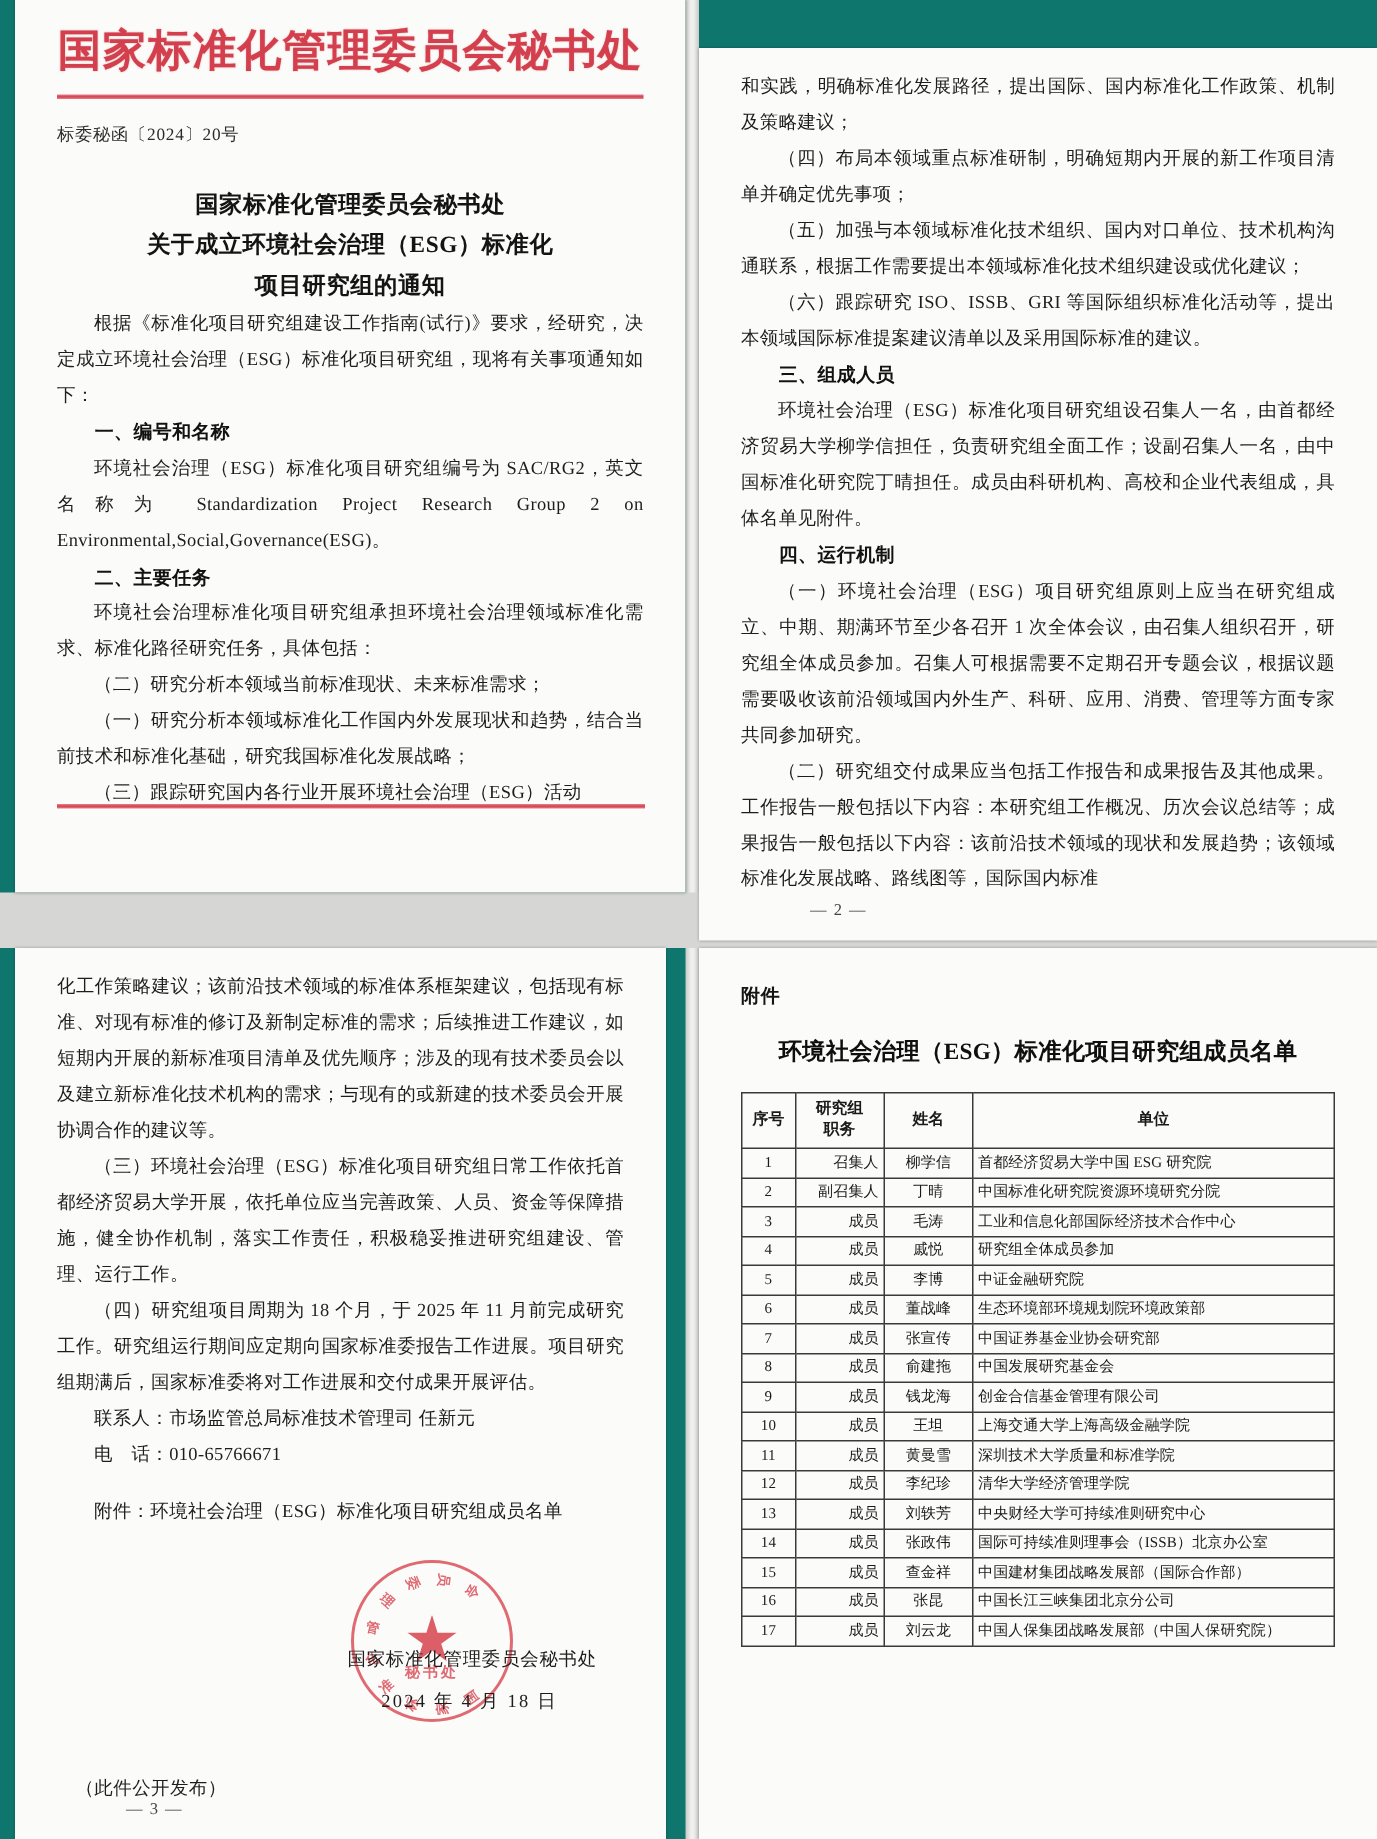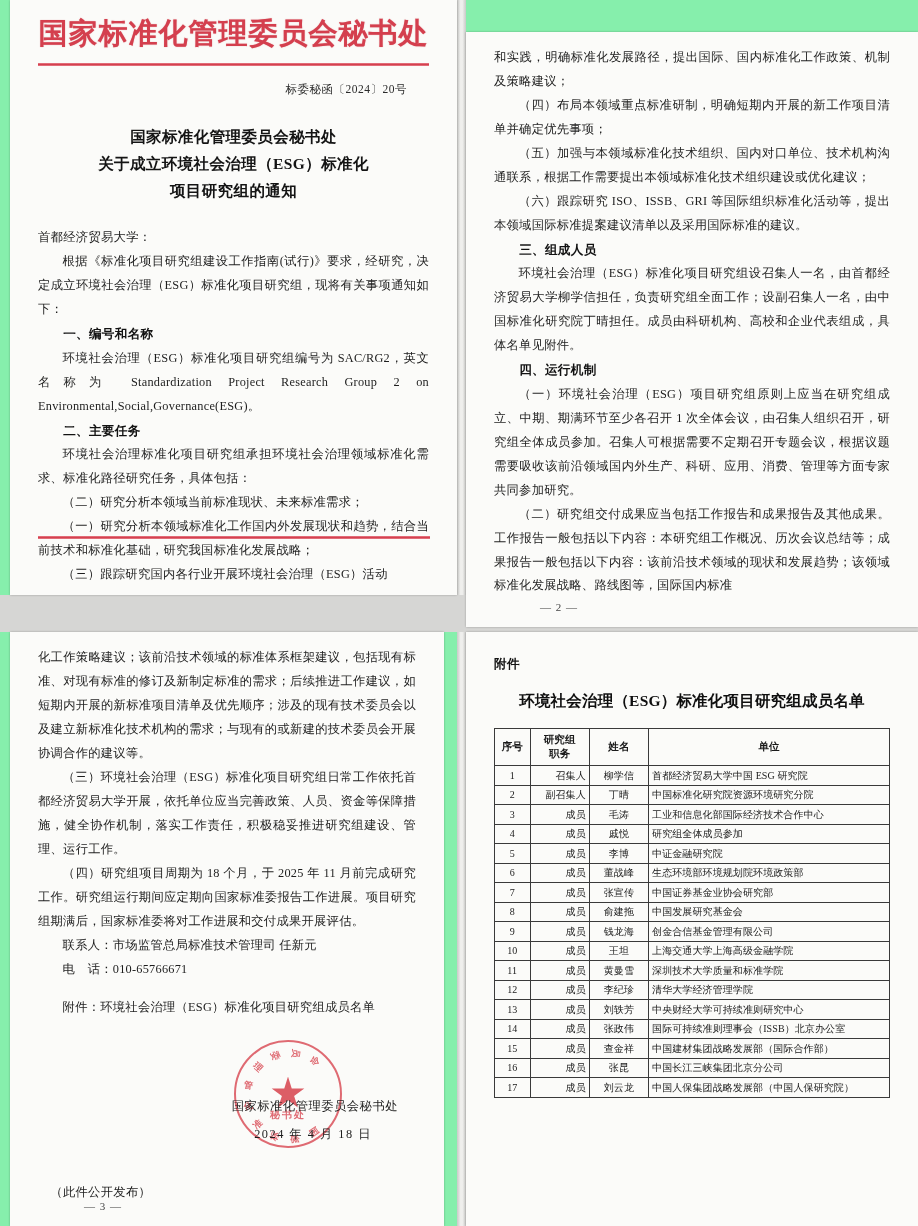--- a/index.html
+++ b/index.html
@@ -9,21 +9,21 @@
     height: 1226px;
     background: #d8d8d6;
     font-family: "Liberation Serif", "DejaVu Serif", serif;
     overflow: hidden;
   }
 
   .viewer {
     position: relative;
     width: 918px;
     height: 1226px;
-    background: #86efac;
+    background: #0f766e;
   }
 
   
   .sheet {
     position: absolute;
     background: #fbfbf9;
     box-shadow: 0 0 2px rgba(0,0,0,0.28);
   }
   .sheet-p1 { left: 10px;  top: 0px;   width: 447px; height: 595px; }
   .sheet-p2 { left: 466px; top: 0px;   width: 452px; height: 595px; margin-top: 32px; }
@@ -48,21 +48,21 @@
     padding-top: 18px;
     line-height: 1.1;
     text-shadow: 0 0 1px rgba(200,50,60,0.5);
   }
   .letterhead-rule {
     height: 3px;
     background: linear-gradient(to bottom, #e8808c 0%, #d4414f 50%, #e8808c 100%);
     margin: 13px 0 0 0;
   }
   .doc-number {
-    text-align: right;
+    text-align: left;
     font-size: 11.5px;
     color: #2a2a2a;
     margin-top: 16px;
     letter-spacing: 0.5px;
     padding-right: 22px;
   }
 
   
   .doc-title {
     text-align: center;
@@ -271,21 +271,20 @@
       <div class="letterhead-title">国家标准化管理委员会秘书处</div>
       <div class="letterhead-rule"></div>
       <div class="doc-number">标委秘函〔2024〕20号</div>
 
       <div class="doc-title">
         <div>国家标准化管理委员会秘书处</div>
         <div>关于成立环境社会治理（ESG）标准化</div>
         <div>项目研究组的通知</div>
       </div>
 
-      <div class="addressee">首都经济贸易大学：</div>
       <p class="body">根据《标准化项目研究组建设工作指南(试行)》要求，经研究，决定成立环境社会治理（ESG）标准化项目研究组，现将有关事项通知如下：</p>
       <p class="section-h">一、编号和名称</p>
       <p class="body">环境社会治理（ESG）标准化项目研究组编号为 SAC/RG2，英文名称为 Standardization Project Research Group 2 on Environmental,Social,Governance(ESG)。</p>
       <p class="section-h">二、主要任务</p>
       <p class="body">环境社会治理标准化项目研究组承担环境社会治理领域标准化需求、标准化路径研究任务，具体包括：</p>
       <p class="body">（二）研究分析本领域当前标准现状、未来标准需求；</p>
       <p class="body">（一）研究分析本领域标准化工作国内外发展现状和趋势，结合当前技术和标准化基础，研究我国标准化发展战略；</p>
       <p class="body">（三）跟踪研究国内各行业开展环境社会治理（ESG）活动</p>
 
       <div class="bottom-rule"></div>

